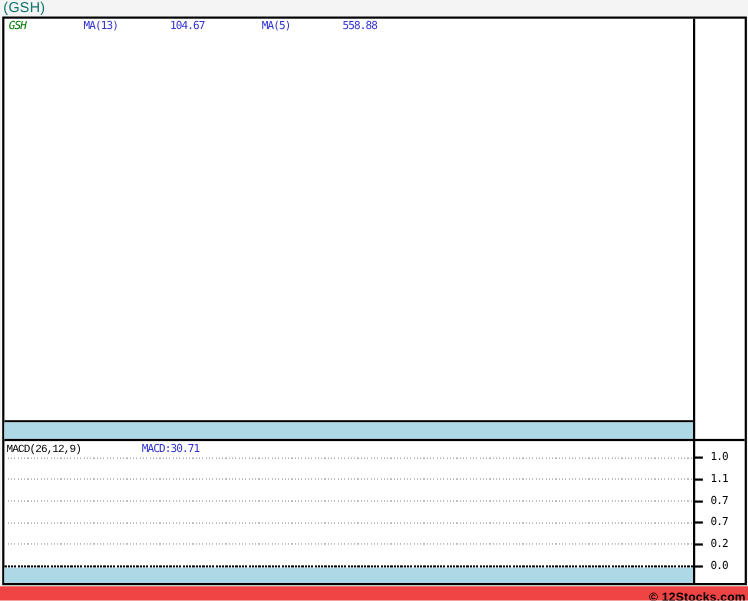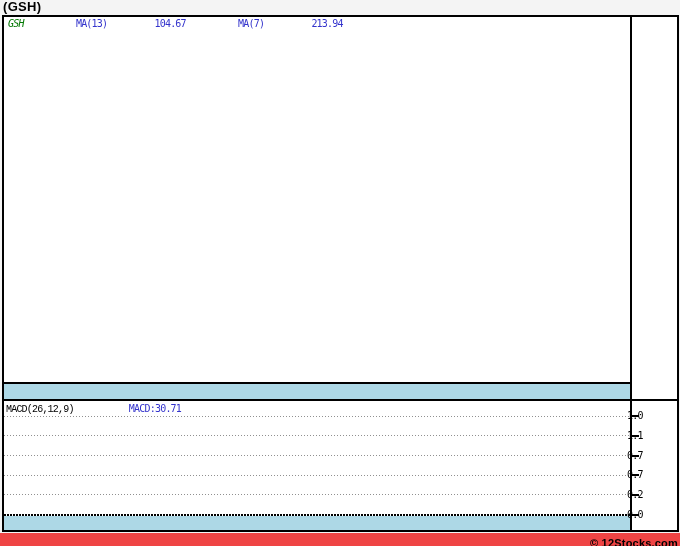--- a/index.html
+++ b/index.html
@@ -7,21 +7,21 @@
     width:680px;height:546px;
     background:#f4f4f4;
     font-family:"Liberation Sans",sans-serif;
     position:relative;
     overflow:hidden;
   }
   .stage{position:absolute;left:0;top:0;width:680px;height:546px;}
 
   .page-title{
     position:absolute;left:3px;top:0;height:14px;line-height:14px;
-    font-size:13px;font-weight:bold;color:#000000;letter-spacing:0.3px;
+    font-size:13px;font-weight:normal;color:#0f766e;letter-spacing:0.3px;
   }
 
   .chart-box{
     position:absolute;left:2px;top:15px;width:677px;height:517px;
     box-sizing:border-box;border:2px solid #000;background:#fff;
   }
 
   
   .v-divider{position:absolute;left:626px;top:0;width:2px;height:513px;background:#000;}
 
@@ -58,21 +58,21 @@
   }
   .zero-line{
     position:absolute;left:0;top:497px;width:626px;height:2px;
     background-image:repeating-linear-gradient(to right,#000 0 2px,transparent 2px 3px);
   }
   .band-bottom{position:absolute;left:0;top:499px;width:626px;height:14px;background:#add8e6;}
 
   
   .ytick{position:absolute;left:626px;width:9px;height:2px;background:#000;}
   .ylab{
-    position:absolute;left:623px;height:11px;line-height:11px;
+    position:absolute;left:642px;height:11px;line-height:11px;
     font-family:"DejaVu Sans Mono",monospace;font-size:10px;letter-spacing:-0.8px;color:#000;
   }
 
   
   .footer{
     position:absolute;left:0;top:533px;width:680px;height:26px;
     background:#ef4444;text-align:right;
   }
   .footer .credit{
     display:inline-block;padding-right:2px;
@@ -85,22 +85,22 @@
 <div class="stage">
 
   <div class="page-title">(GSH)</div>
 
   <div class="chart-box">
 
     <div class="legend">
       <span class="tok tok-green mr-lg">GSH</span>
       <span class="tok tok-blue mr-sm">MA(13)</span>
       <span class="tok tok-blue mr-lg">104.67</span>
-      <span class="tok tok-blue mr-sm">MA(7)</span>
-      <span class="tok tok-blue">213.94</span>
+      <span class="tok tok-blue mr-sm">MA(5)</span>
+      <span class="tok tok-blue">558.88</span>
     </div>
 
     <div class="main-bottom-line"></div>
     <div class="band-top"></div>
     <div class="macd-top-line"></div>
 
     <div class="macd-row">
       <span class="lbl">MACD(26,12,9)</span>
       <span class="val">MACD:30.71</span>
     </div>

